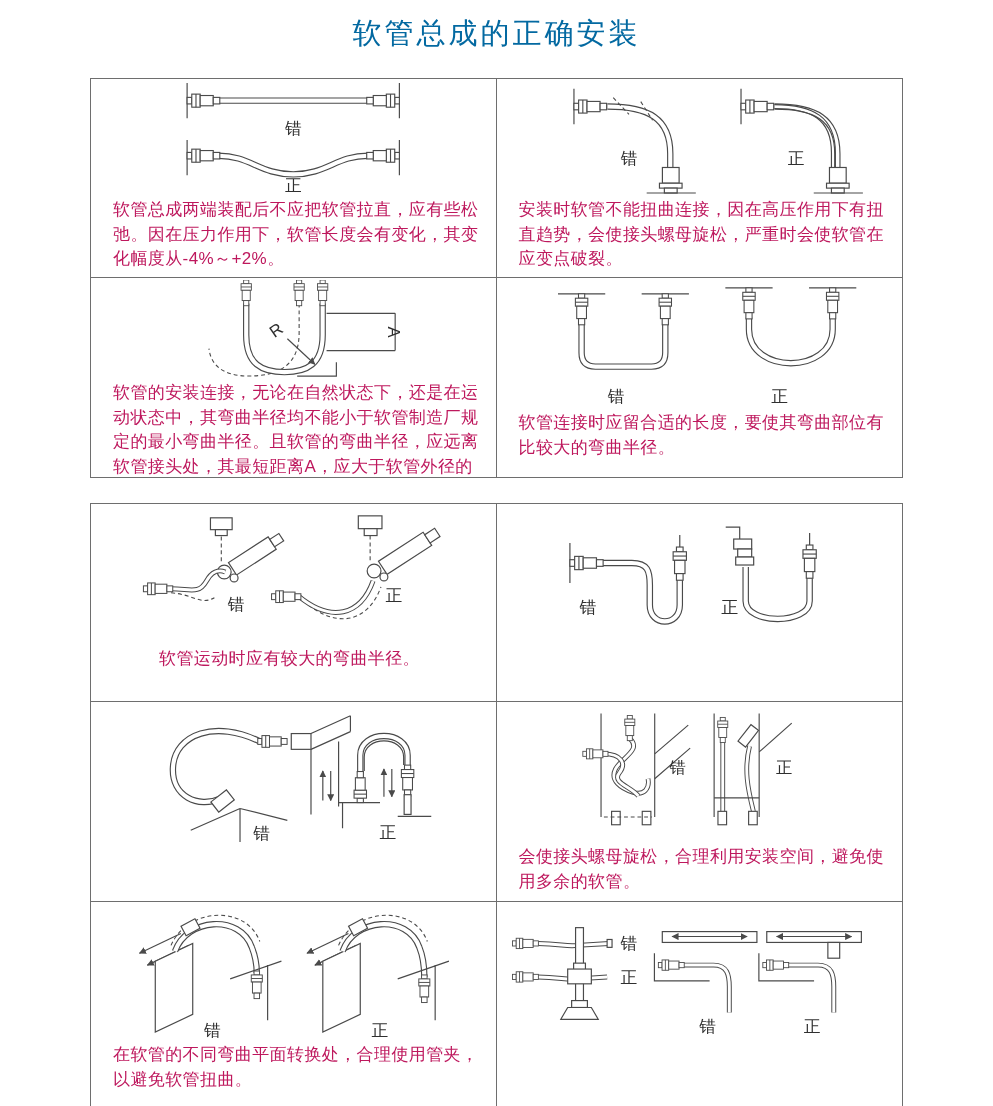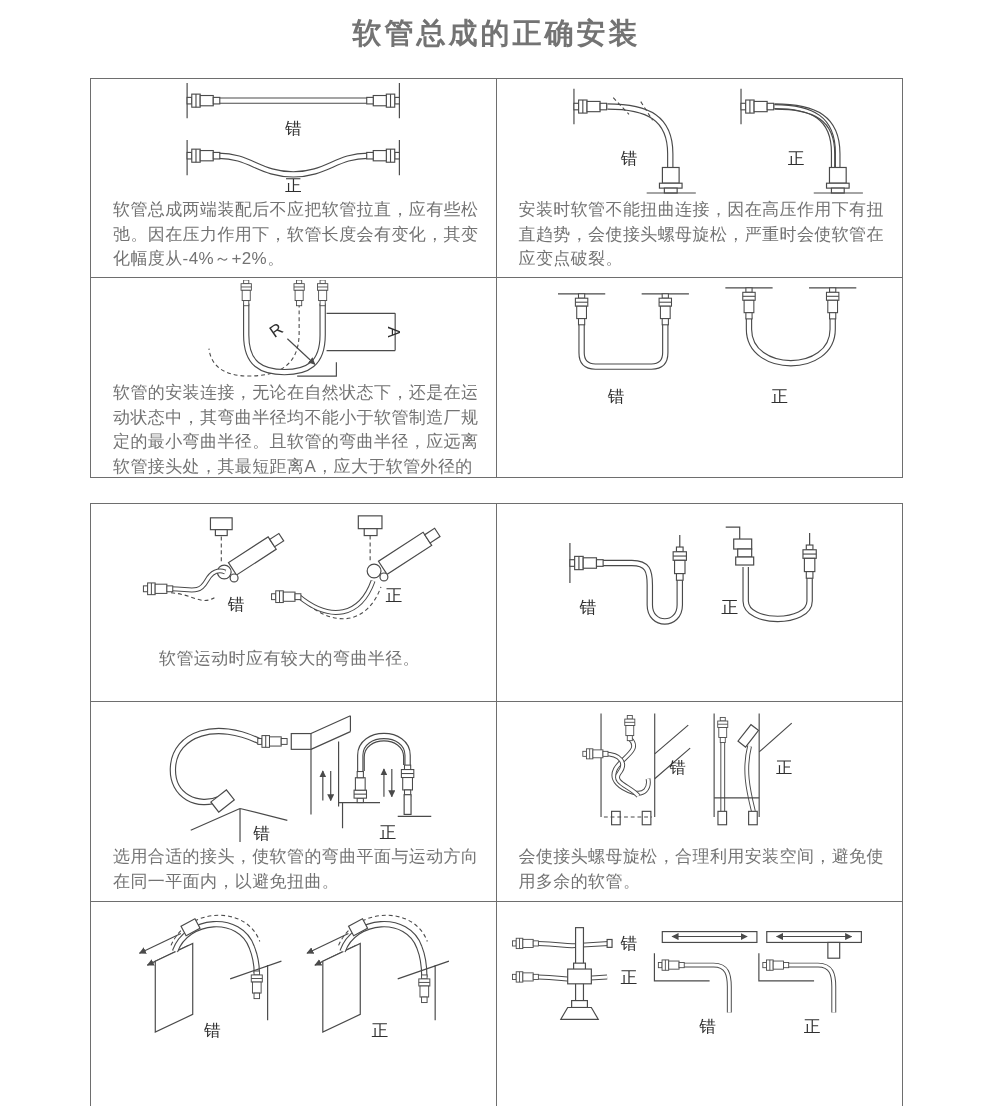--- a/index.html
+++ b/index.html
@@ -2,21 +2,21 @@
 <html lang="zh"><head>
 <meta charset="utf-8">
 <style>
   html,body{margin:0;padding:0}
   body{
     width:993px;height:1106px;background:#ffffff;
     font-family:"Liberation Sans","DejaVu Sans",sans-serif;
     color:#1c1c1c;position:relative;overflow:hidden;
   }
   .title{
-    text-align:center;font-size:29px;font-weight:bold;color:#737373;
+    text-align:center;font-size:29px;font-weight:normal;color:#0369a1;
     letter-spacing:3px;margin:14px 0 0 0;
   }
   .grid{
     width:813px;margin-left:90px;display:grid;grid-template-columns:1fr 1fr;
     border:1.5px solid #6e6e6e;box-sizing:border-box;background:#fff;
   }
   .grid-top{margin-top:24px}
   .grid-bottom{margin-top:25px}
   .cell{
     border-right:1px solid #6e6e6e;border-bottom:1px solid #6e6e6e;
@@ -28,21 +28,21 @@
   .grid-top .cell{height:199px}
   .grid-bottom .cell{height:200px}
   .grid-bottom .cell:nth-child(-n+2){height:198px}
   .grid-bottom .cell:nth-child(n+5){height:208px}
   .fig{flex:0 0 auto;padding:2px 3px 0 3px}
   .fig svg{display:block;width:100%;height:100%}
   .fh116{height:114px}.fh98{height:98px}.fh130{height:128px}
   .fh140{height:138px}.fh138{height:136px}
   .caption{
     margin:0;padding:3px 14px 6px 22px;font-size:17px;line-height:1.45;
-    letter-spacing:.4px;color:#737373;
+    letter-spacing:.4px;color:#be185d;
   }
   .pad-lg{padding-left:68px}
   
   .t1{fill:none;stroke:#4a4a4a;stroke-width:6.5}
   .t2{fill:none;stroke:#fff;stroke-width:4.2}
   .s1{fill:none;stroke:#4a4a4a;stroke-width:5}
   .s2{fill:none;stroke:#fff;stroke-width:3}
   .ln{fill:none;stroke:#4a4a4a;stroke-width:1.2}
   .lnf{fill:#fff;stroke:#4a4a4a;stroke-width:1.2}
   .dsh{fill:none;stroke:#4a4a4a;stroke-width:1.1;stroke-dasharray:4 3}
@@ -175,20 +175,21 @@
           <line class="ln" x1="226" y1="8" x2="274" y2="8"></line>
           <line class="ln" x1="311" y1="8" x2="359" y2="8"></line>
           <path class="t1" d="M250,38 V50 C250,96 335,96 335,50 V38"></path>
           <path class="t2" d="M250,38 V50 C250,96 335,96 335,50 V38"></path>
           <use class="fit" href="#vfit" transform="translate(250,8) scale(0.9)"></use>
           <use class="fit" href="#vfit" transform="translate(335,8) scale(0.9)"></use>
           <text class="lbl" x="281" y="124" text-anchor="middle">正</text>
         </g>
       </svg>
     </div>
+    <p class="caption">软管连接时应留合适的长度，要使其弯曲部位有比较大的弯曲半径。</p>
   </section>
 </div>
 
 <div class="grid grid-bottom">
 
   <section class="cell">
     <div class="fig fh140">
       <svg viewBox="0 0 400 140" preserveAspectRatio="xMidYMid meet">
         <g>
           <rect class="lnf" x="116" y="12" width="22" height="12"></rect>
@@ -279,21 +280,20 @@
           <path class="ln" d="M272,68 V54 C272,32 312,32 312,54 V62"></path>
           <use class="fit" href="#vfit" transform="translate(268,100) rotate(180) scale(0.9)"></use>
           <use class="fit" href="#vfit" transform="translate(316,62) scale(0.9)"></use>
           <rect class="lnf" x="312.5" y="92" width="7" height="20"></rect>
           <line class="ln" x1="292" y1="94" x2="292" y2="66" marker-end="url(#ah)"></line>
           <line class="ln" x1="300" y1="66" x2="300" y2="94" marker-end="url(#ah)"></line>
           <text class="lbl" x="296" y="136" text-anchor="middle">正</text>
         </g>
       </svg>
     </div>
-    <p class="caption">选用合适的接头，使软管的弯曲平面与运动方向在同一平面内，以避免扭曲。</p>
   </section>
 
   <section class="cell">
     <div class="fig fh140">
       <svg viewBox="0 0 400 144" preserveAspectRatio="xMidYMid meet">
         <g>
           <line class="ln" x1="97" y1="10" x2="97" y2="118"></line>
           <line class="ln" x1="153" y1="10" x2="153" y2="118"></line>
           <path class="ln" d="M153,52 L188,22 M153,78 L190,46"></path>
           <path class="s1" d="M127,36 C140,48 118,56 112,68 C106,80 118,88 130,92 C142,96 148,88 146,78"></path>
@@ -355,20 +355,21 @@
           <path class="t2" d="M250,48 C262,14 316,10 328,44 C332,54 333,64 333,74"></path>
           <g transform="rotate(-28 266 24)">
               <rect class="lnf" x="258" y="18" width="16" height="11"></rect>
             </g>
           <path class="ln" d="M306,76 L358,58 M344,62 V118"></path>
           <use class="fit" href="#vfit" transform="translate(333,72) scale(0.8)"></use>
           <text class="lbl" x="288" y="134" text-anchor="middle">正</text>
         </g>
       </svg>
     </div>
+    <p class="caption">在软管的不同弯曲平面转换处，合理使用管夹，以避免软管扭曲。</p>
   </section>
 
   <section class="cell">
     <div class="fig fh138">
       <svg viewBox="0 0 400 138" preserveAspectRatio="xMidYMid meet">
         <g>
           <path class="s1" d="M36,40 C58,40 66,44 76,42 L108,40"></path>
           <path class="s2" d="M36,40 C58,40 66,44 76,42 L108,40"></path>
           <rect class="lnf" x="106" y="36" width="5" height="8"></rect>
           <path class="s1" d="M36,74 C58,74 66,78 76,76 L106,74"></path>

